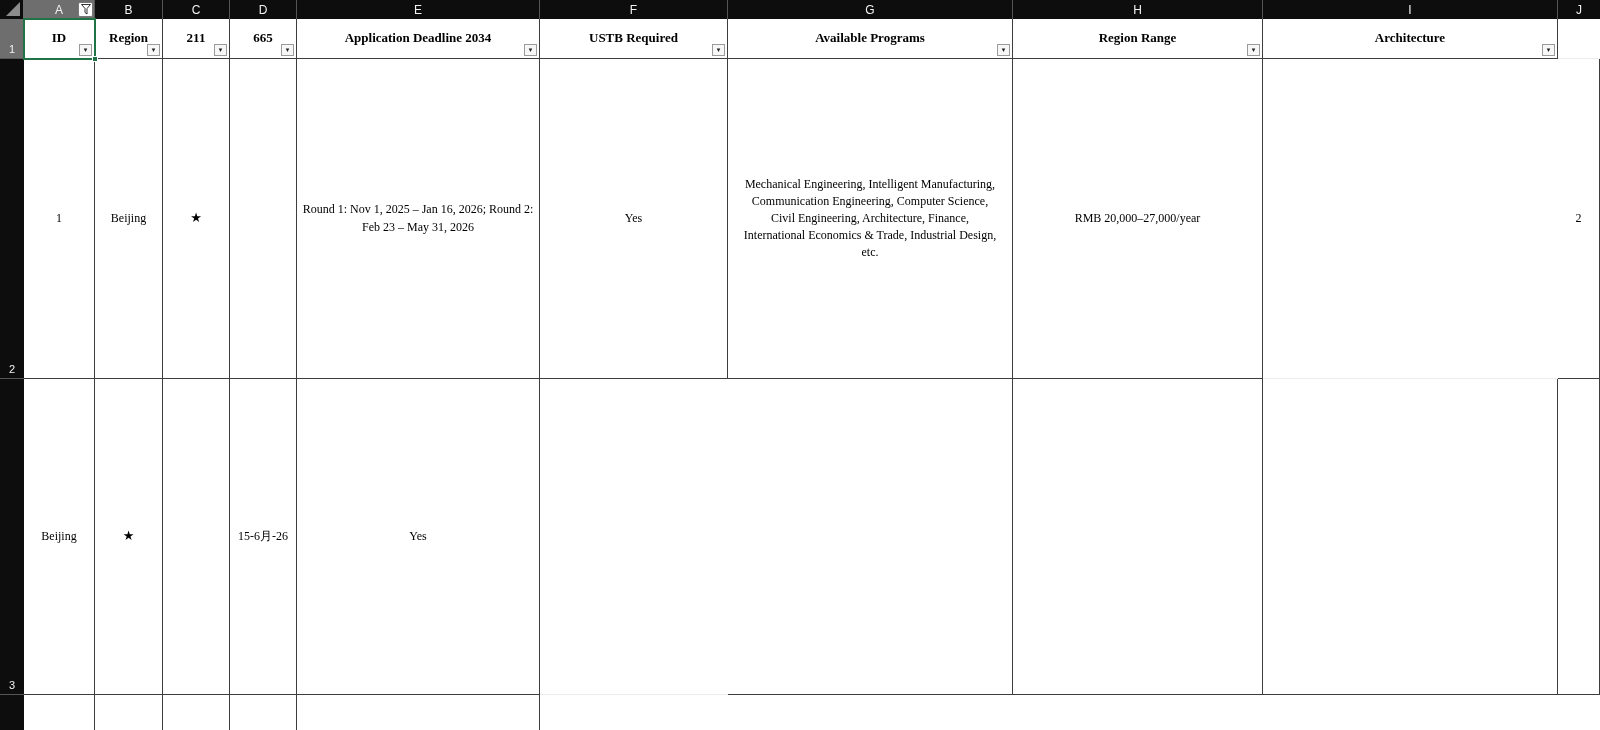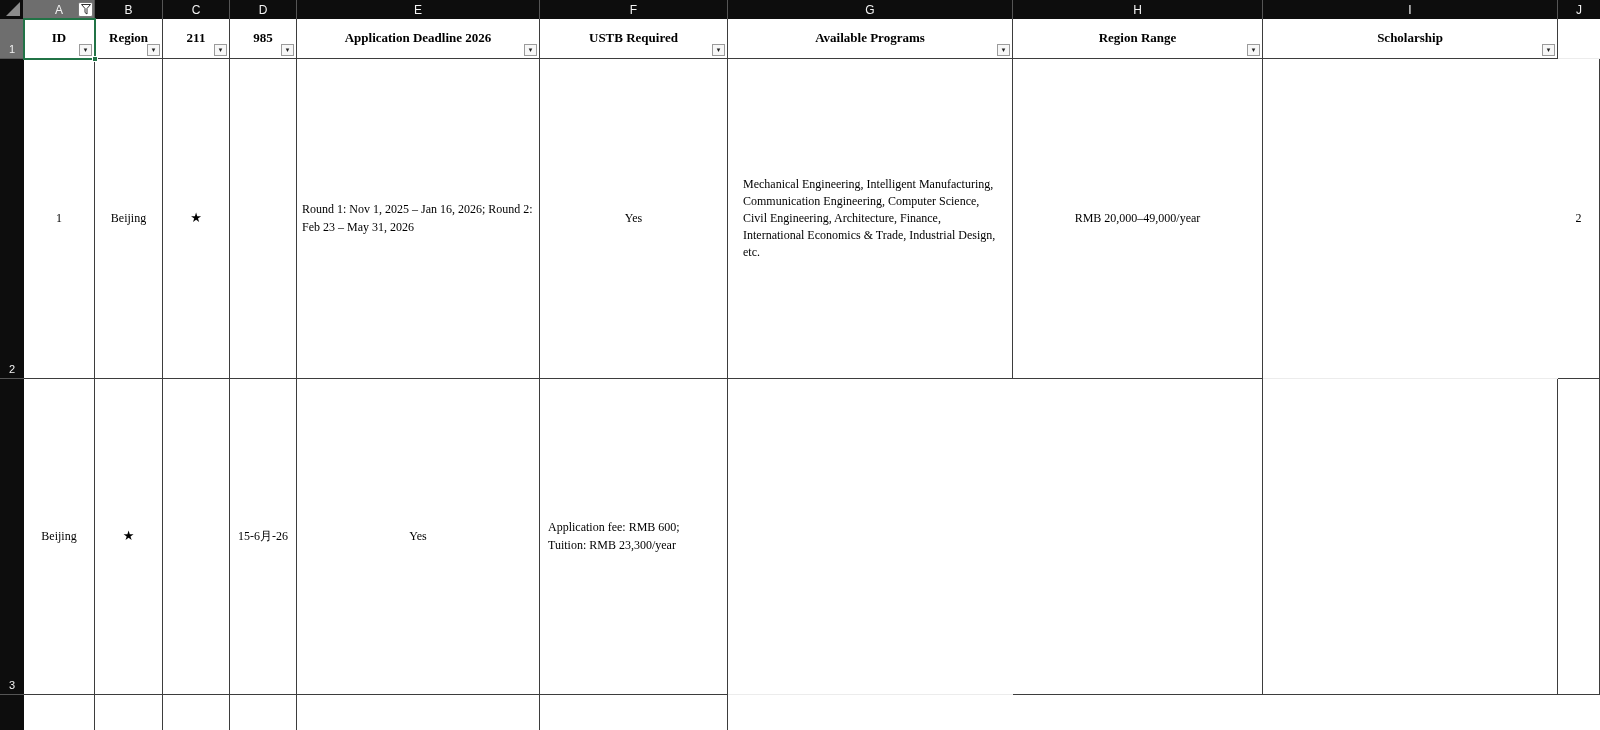--- a/index.html
+++ b/index.html
@@ -43,21 +43,21 @@
   .grid {
     position:absolute; left:24px; top:19px;
     display:grid;
     grid-template-columns:71px 68px 67px 67px 243px 188px 285px 250px 295px 42px;
     grid-template-rows:40px 320px 316px 36px;
   }
   .cell {
     position:relative; background:#fff;
     border-right:1px solid #3d3d3d; border-bottom:1px solid #3d3d3d;
     display:flex; align-items:center; justify-content:center;
-    font-size:12px; line-height:1.42; padding:4px 8px;
+    text-align:center; font-size:12px; line-height:1.42; padding:4px 8px;
   }
   .cell.pad-s { padding:4px 5px; }
   .cell.pad-g { padding:4px 15px; }
   .cell.pad-i { padding:4px 9px; }
   .hcell { font-weight:bold; font-size:13px; }
   .jfill { border-right:none; border-bottom:1px solid #ececec; background:#fff; }
   .jfill.r4 { border-bottom:none; }
   .star { font-size:13px; }
   .dd {
     position:absolute; right:2px; bottom:2px; width:13px; height:12px;
@@ -138,41 +138,41 @@
     </div>
     <div class="cell hcell">
       <span>Region</span>
       <span class="dd">▾</span>
     </div>
     <div class="cell hcell">
       <span>211</span>
       <span class="dd">▾</span>
     </div>
     <div class="cell hcell">
-      <span>985</span>
-      <span class="dd">▾</span>
-    </div>
-    <div class="cell hcell">
-      <span>Application Deadline 2026</span>
+      <span>665</span>
+      <span class="dd">▾</span>
+    </div>
+    <div class="cell hcell">
+      <span>Application Deadline 2034</span>
       <span class="dd">▾</span>
     </div>
     <div class="cell hcell">
       <span>USTB Required</span>
       <span class="dd">▾</span>
     </div>
     <div class="cell hcell">
       <span>Available Programs</span>
       <span class="dd">▾</span>
     </div>
     <div class="cell hcell">
       <span>Region Range</span>
       <span class="dd">▾</span>
     </div>
     <div class="cell hcell">
-      <span>Scholarship</span>
+      <span>Architecture</span>
       <span class="dd">▾</span>
     </div>
     <div class="cell jfill"></div>
 
     <div class="cell">
         <span>1</span>
       </div>
     <div class="cell">
         <span>Beijing</span>
       </div>
@@ -185,21 +185,21 @@
     <div class="cell pad-s">
         <span>Round 1: Nov 1, 2025 – Jan 16, 2026; Round 2: Feb 23 – May 31, 2026</span>
       </div>
     <div class="cell">
         <span>Yes</span>
       </div>
     <div class="cell pad-g">
         <span>Mechanical Engineering, Intelligent Manufacturing, Communication Engineering, Computer Science, Civil Engineering, Architecture, Finance, International Economics &amp; Trade, Industrial Design, etc.</span>
       </div>
     <div class="cell">
-        <span>RMB 20,000–49,000/year</span>
+        <span>RMB 20,000–27,000/year</span>
       </div>
     <div class="cell jfill"></div>
 
     <div class="cell">
         <span>2</span>
       </div>
     <div class="cell">
         <span>Beijing</span>
       </div>
     <div class="cell">
@@ -207,23 +207,20 @@
       </div>
     <div class="cell">
         <span></span>
       </div>
     <div class="cell pad-s">
         <span>15-6月-26</span>
       </div>
     <div class="cell">
         <span>Yes</span>
       </div>
-    <div class="cell">
-        <span>Application fee: RMB 600; Tuition: RMB 23,300/year</span>
-      </div>
     <div class="cell jfill"></div>
 
     <div class="cell"></div>
     <div class="cell"></div>
     <div class="cell"></div>
     <div class="cell"></div>
     <div class="cell"></div>
     <div class="cell"></div>
     <div class="cell"></div>
     <div class="cell"></div>

